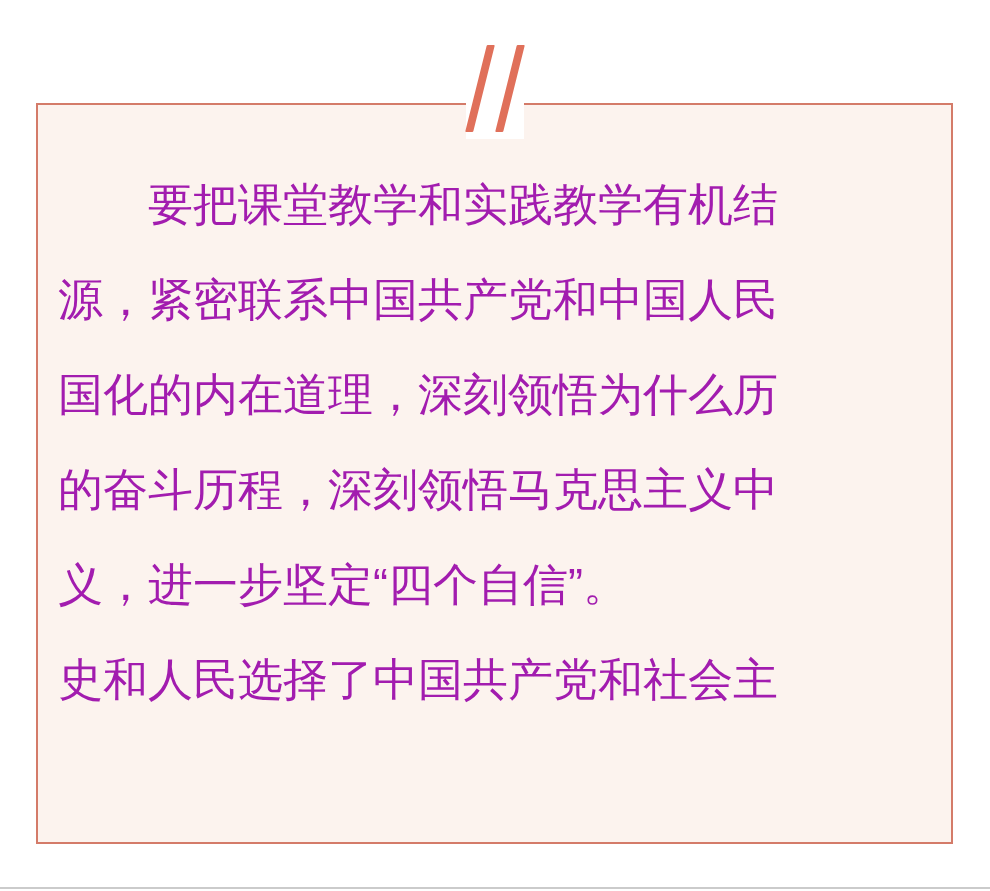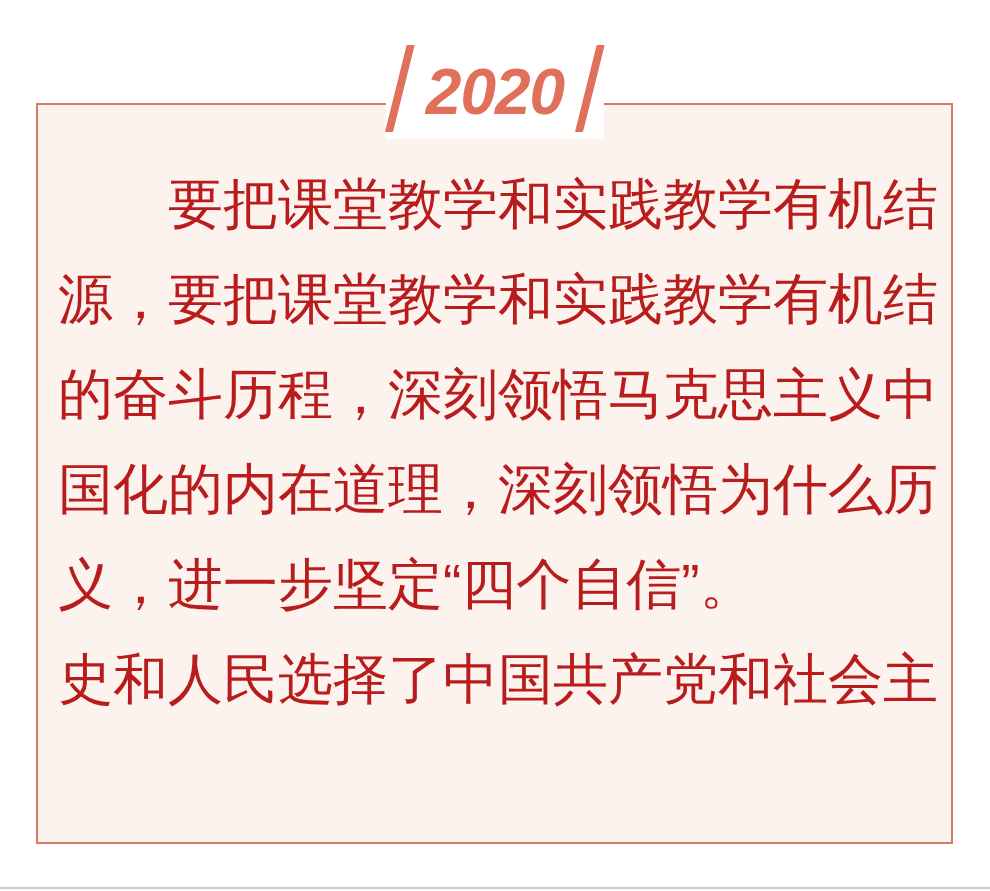--- a/index.html
+++ b/index.html
@@ -20,23 +20,23 @@
     left: 36px;
     top: 103px;
     width: 917px;
     height: 741px;
     box-sizing: border-box;
     background: #fcf3ee;
     border: 2px solid #d47b69;
   }
   .quote-text {
     padding: 52px 14px 0 20px;
-    font-size: 55px;
+    font-size: 45px;
     line-height: 95px;
-    color: #b91c1c;
+    color: #a21caf;
     letter-spacing: 0px;
   }
   .quote-line {
     white-space: nowrap;
   }
   .quote-line.first {
     text-indent: 2em;
   }
   .year-badge {
     position: absolute;
@@ -78,29 +78,28 @@
   }
 </style>
 </head>
 <body>
 
 <div class="canvas">
 
   <div class="quote-box">
     <div class="quote-text">
       <div class="quote-line first">要把课堂教学和实践教学有机结</div>
-      <div class="quote-line">源，要把课堂教学和实践教学有机结</div>
+      <div class="quote-line">源，紧密联系中国共产党和中国人民</div>
+      <div class="quote-line">国化的内在道理，深刻领悟为什么历</div>
       <div class="quote-line">的奋斗历程，深刻领悟马克思主义中</div>
-      <div class="quote-line">国化的内在道理，深刻领悟为什么历</div>
       <div class="quote-line">义，进一步坚定“四个自信”。</div>
       <div class="quote-line">史和人民选择了中国共产党和社会主</div>
     </div>
   </div>
 
   <div class="year-badge">
     <span class="year-bar"></span>
-    <span class="year-label">2020</span>
     <span class="year-bar"></span>
   </div>
 
   <div class="bottom-divider"></div>
 
 </div>
 
 </body></html>

